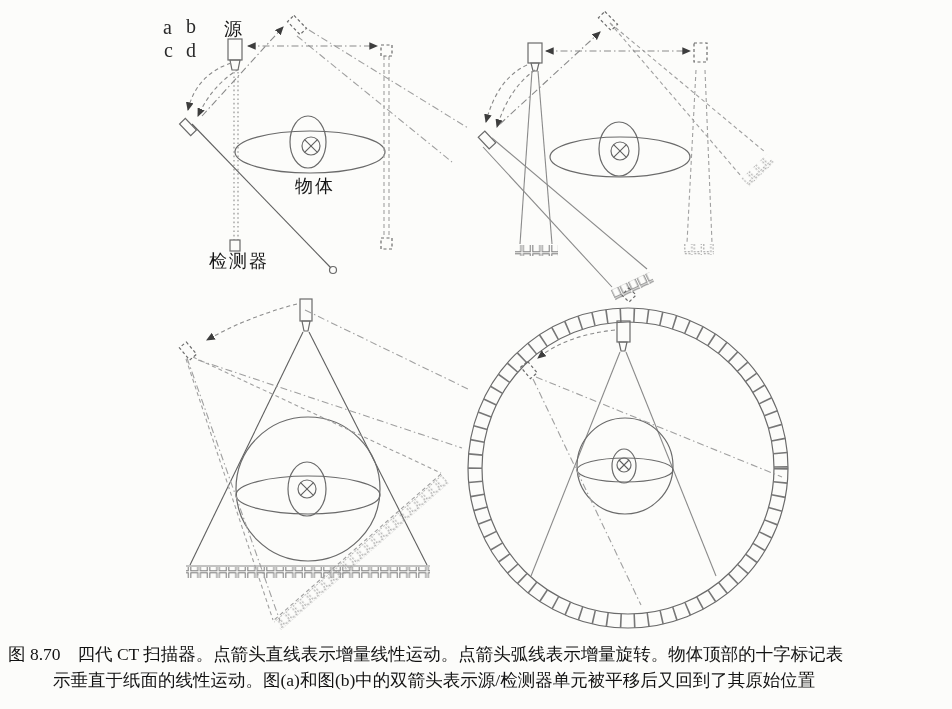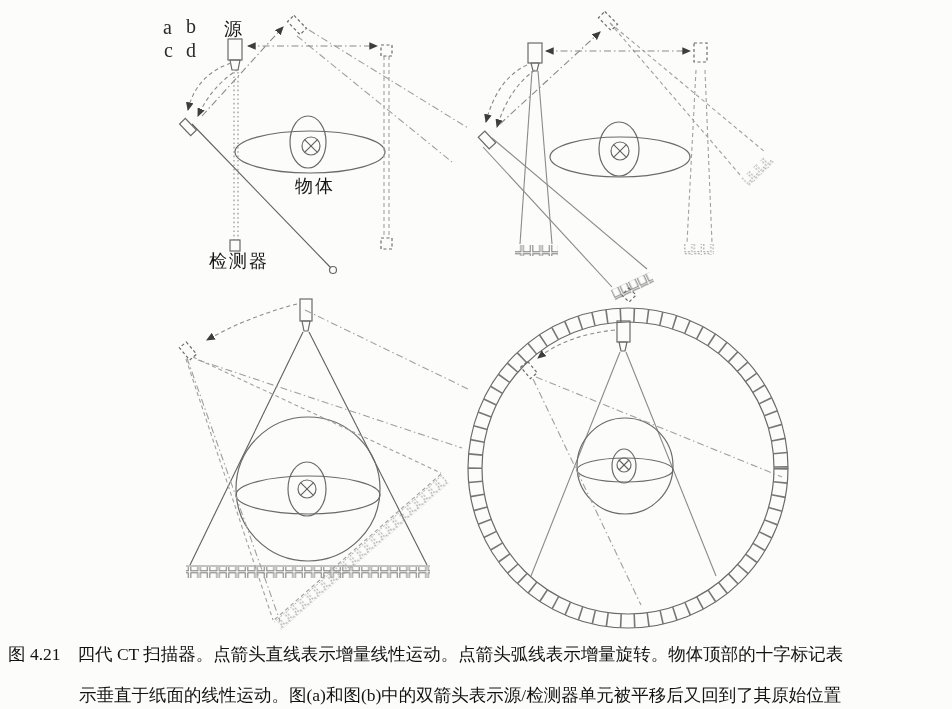--- a/index.html
+++ b/index.html
@@ -24,21 +24,21 @@
   text.key{font:20px "Liberation Serif", serif;fill:#2b2b2b;}
   text.lab{font:18px "Liberation Serif", serif;fill:#161616;letter-spacing:2px;}
 
   .caption{
     position:absolute;left:0;top:641px;width:952px;
     font:17.5px/26px "Liberation Serif", serif;color:#121212;
     white-space:nowrap;
   }
   .cap-line1{padding-left:8px;}
   .figno{margin-right:17px;}
-  .cap-line2{padding-left:79px;margin-top:15px;}
+  .cap-line2{padding-left:53px;}
 </style>
 </head>
 <body>
 
 <div class="stage">
 <svg width="952" height="640" viewBox="0 0 952 640">
   <defs>
     <marker id="arr" viewBox="0 0 8 7" refX="7" refY="3.5" markerWidth="8" markerHeight="7" orient="auto-start-reverse">
       <path d="M0,0 L8,3.5 L0,7 Z" fill="#3d3d3d"></path>
     </marker>
@@ -255,17 +255,17 @@
           </g>
       <path class="ln dash" d="M615,330 Q567,335 538,358" marker-end="url(#arr)"></path>
       <line class="ln dd lt" x1="536" y1="377" x2="782" y2="477"></line>
       <line class="ln dd lt" x1="533" y1="379" x2="641" y2="605"></line>
     </g>
   </g>
 </svg>
 
 <div class="caption">
   <div class="cap-line1">
-    <span class="figno">图 4.21</span><span>四代 CT 扫描器。点箭头直线表示增量线性运动。点箭头弧线表示增量旋转。物体顶部的十字标记表</span>
+    <span class="figno">图 8.70</span><span>四代 CT 扫描器。点箭头直线表示增量线性运动。点箭头弧线表示增量旋转。物体顶部的十字标记表</span>
   </div>
   <div class="cap-line2">示垂直于纸面的线性运动。图(a)和图(b)中的双箭头表示源/检测器单元被平移后又回到了其原始位置</div>
 </div>
 </div>
 
 </body></html>

